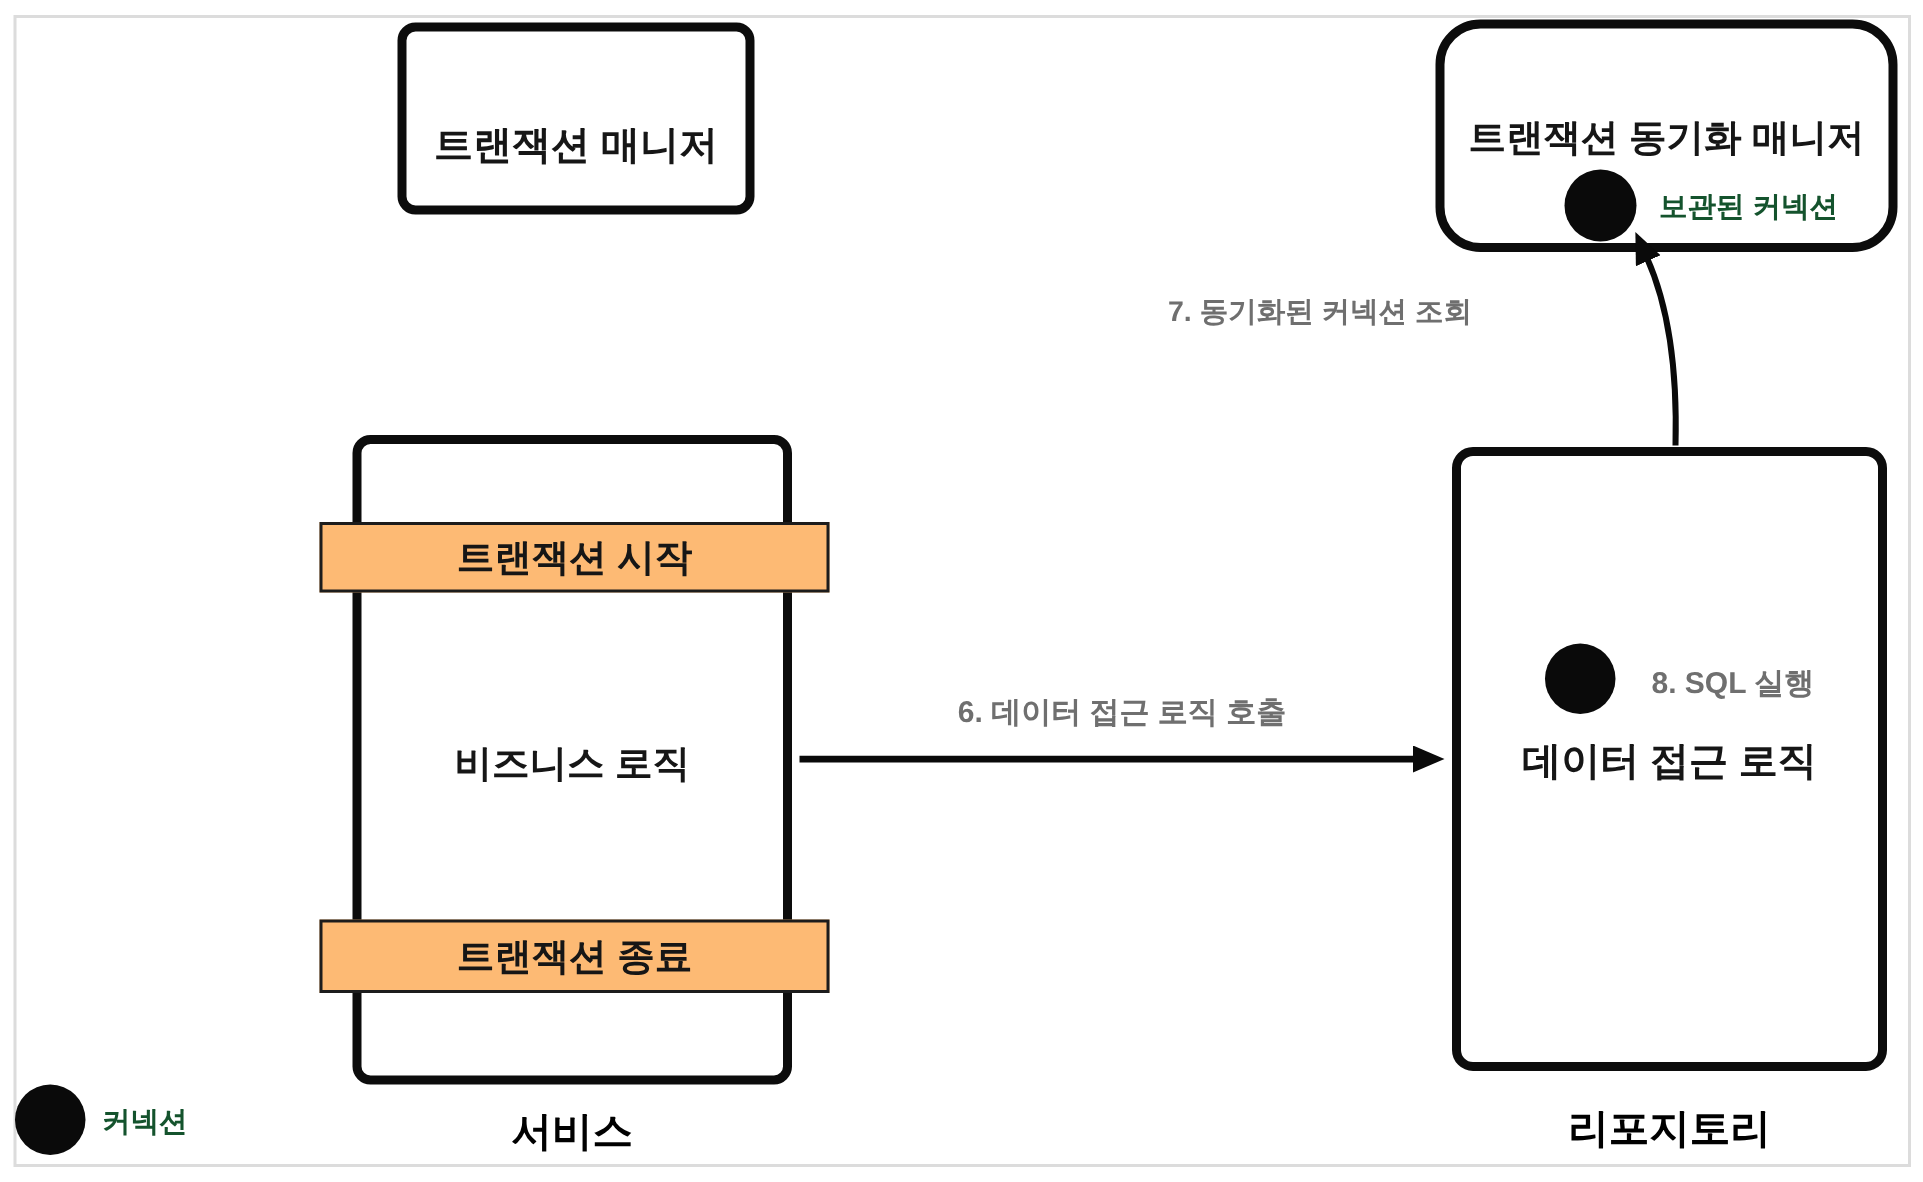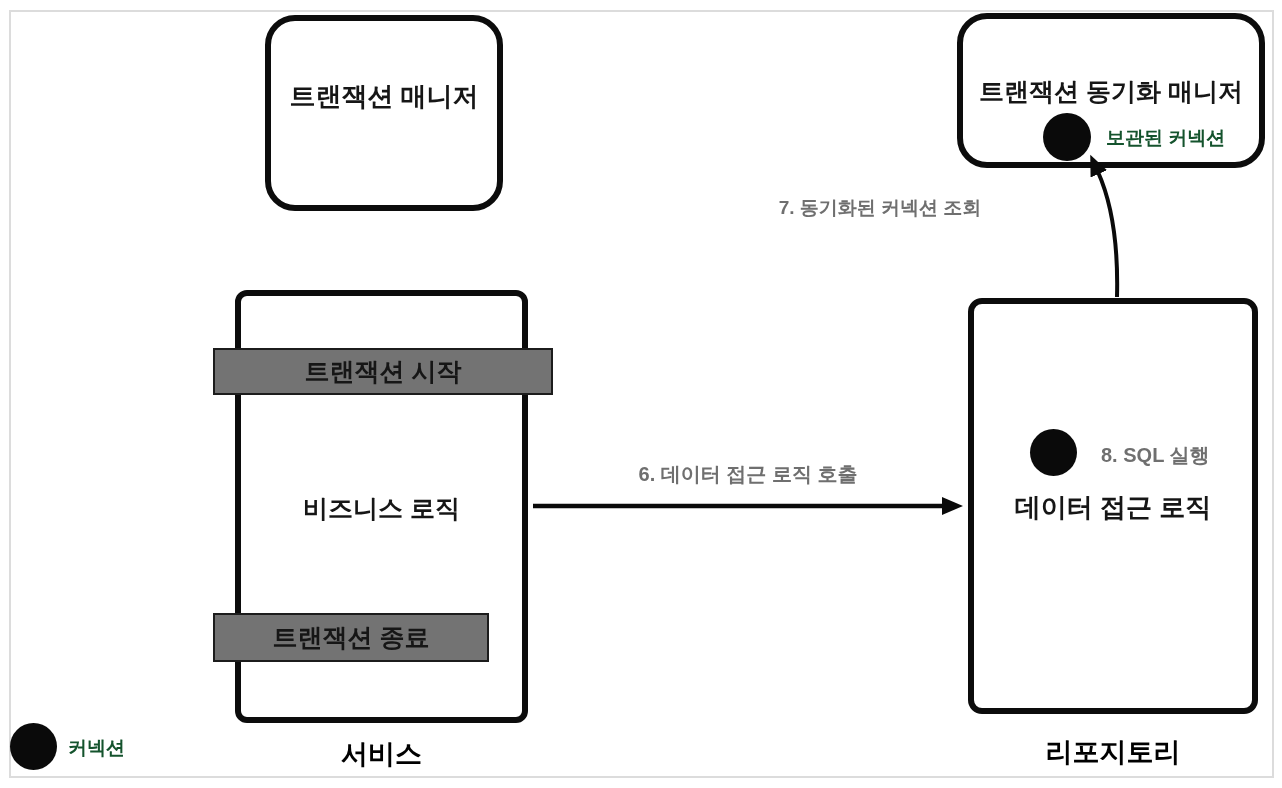--- a/index.html
+++ b/index.html
@@ -30,21 +30,21 @@
   .box-title {
     position: absolute;
     left: 0; width: 100%;
     text-align: center;
     font-weight: 700;
     color: #161616;
   }
   .tx-bar {
     position: absolute;
     border: 2.5px solid #1c1c1c;
-    background: #737373;
+    background: #fdba74;
     box-sizing: border-box;
     display: flex; align-items: center; justify-content: center;
     font-size: 25px; font-weight: 700; color: #161616;
     z-index: 5;
   }
   .caption {
     position: absolute;
     text-align: center;
     font-size: 27px; font-weight: 700;
     color: #000000;
@@ -86,41 +86,41 @@
     pointer-events: none;
   }
 </style>
 </head>
 <body>
 
 <div class="stage">
 
   <div class="frame"></div>
 
-  <div class="sketch-box" style="left:265px; top:15px; width:238px; height:196px; border-radius:30px;">
+  <div class="sketch-box" style="left:265px; top:15px; width:238px; height:128px; border-radius:12px;">
     <div class="box-title" style="top:58px; font-size:26px;">트랜잭션 매니저</div>
   </div>
 
   <div class="sketch-box" style="left:957px; top:13px; width:308px; height:155px; border-radius:30px;">
     <div class="box-title" style="top:56px; font-size:25px;">트랜잭션 동기화 매니저</div>
   </div>
   <div class="dot" style="left:1043px; top:113px; width:48px; height:48px;"></div>
   <div class="dark-label" style="left:1106px; top:125px; font-size:19px;">보관된 커넥션</div>
 
   <div class="arrow-label-block">
     <div class="line1">7. 동기화된 커넥션 조회</div>
   </div>
 
   <div class="sketch-box" style="left:235px; top:290px; width:293px; height:433px; border-radius:12px;">
     <div class="box-title" style="top:196px; font-size:25px;">비즈니스 로직</div>
   </div>
   <div class="tx-bar" style="left:213px; top:348px; width:340px; height:47px;">
     <span>트랜잭션 시작</span>
   </div>
-  <div class="tx-bar" style="left:213px; top:613px; width:276px; height:49px;">
+  <div class="tx-bar" style="left:213px; top:613px; width:340px; height:49px;">
     <span>트랜잭션 종료</span>
   </div>
   <div class="caption" style="left:235px; top:736px; width:293px;">서비스</div>
 
   <div class="gray-label" style="left:598px; top:461px; width:300px; text-align:center; font-size:20px;">6. 데이터 접근 로직 호출</div>
 
   <div class="sketch-box" style="left:968px; top:298px; width:290px; height:416px; border-radius:14px;">
     <div class="box-title" style="top:186px; font-size:26px;">데이터 접근 로직</div>
   </div>
   <div class="dot" style="left:1030px; top:429px; width:47px; height:47px;"></div>

